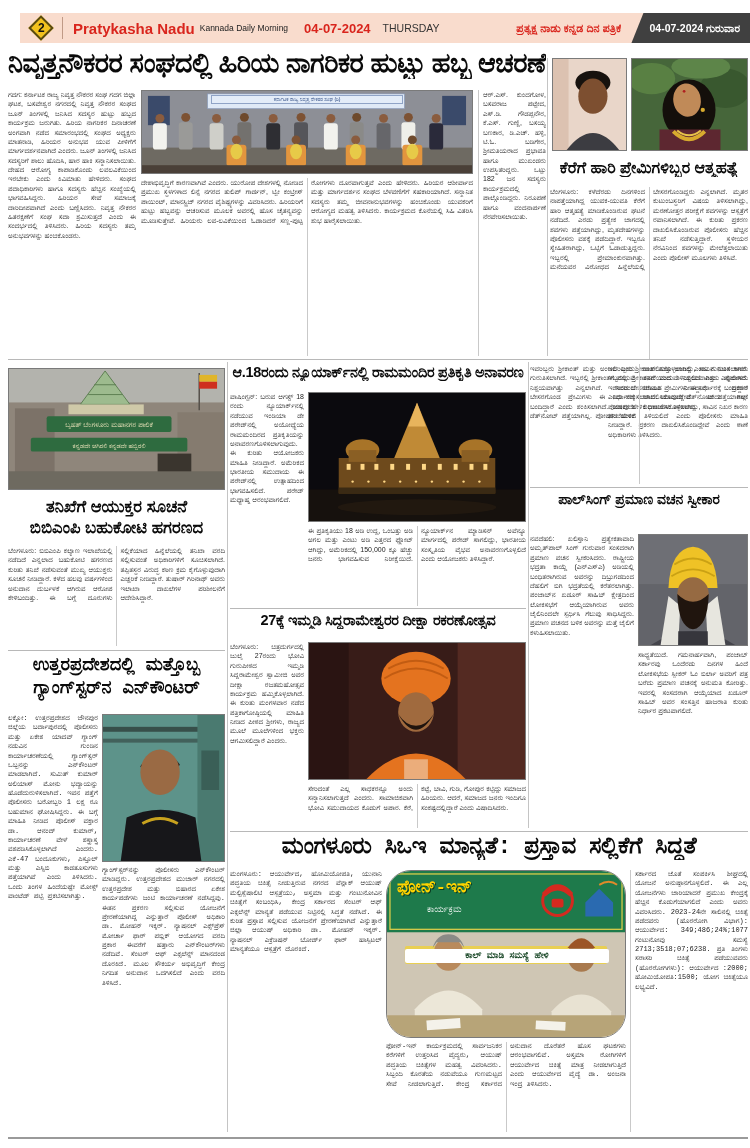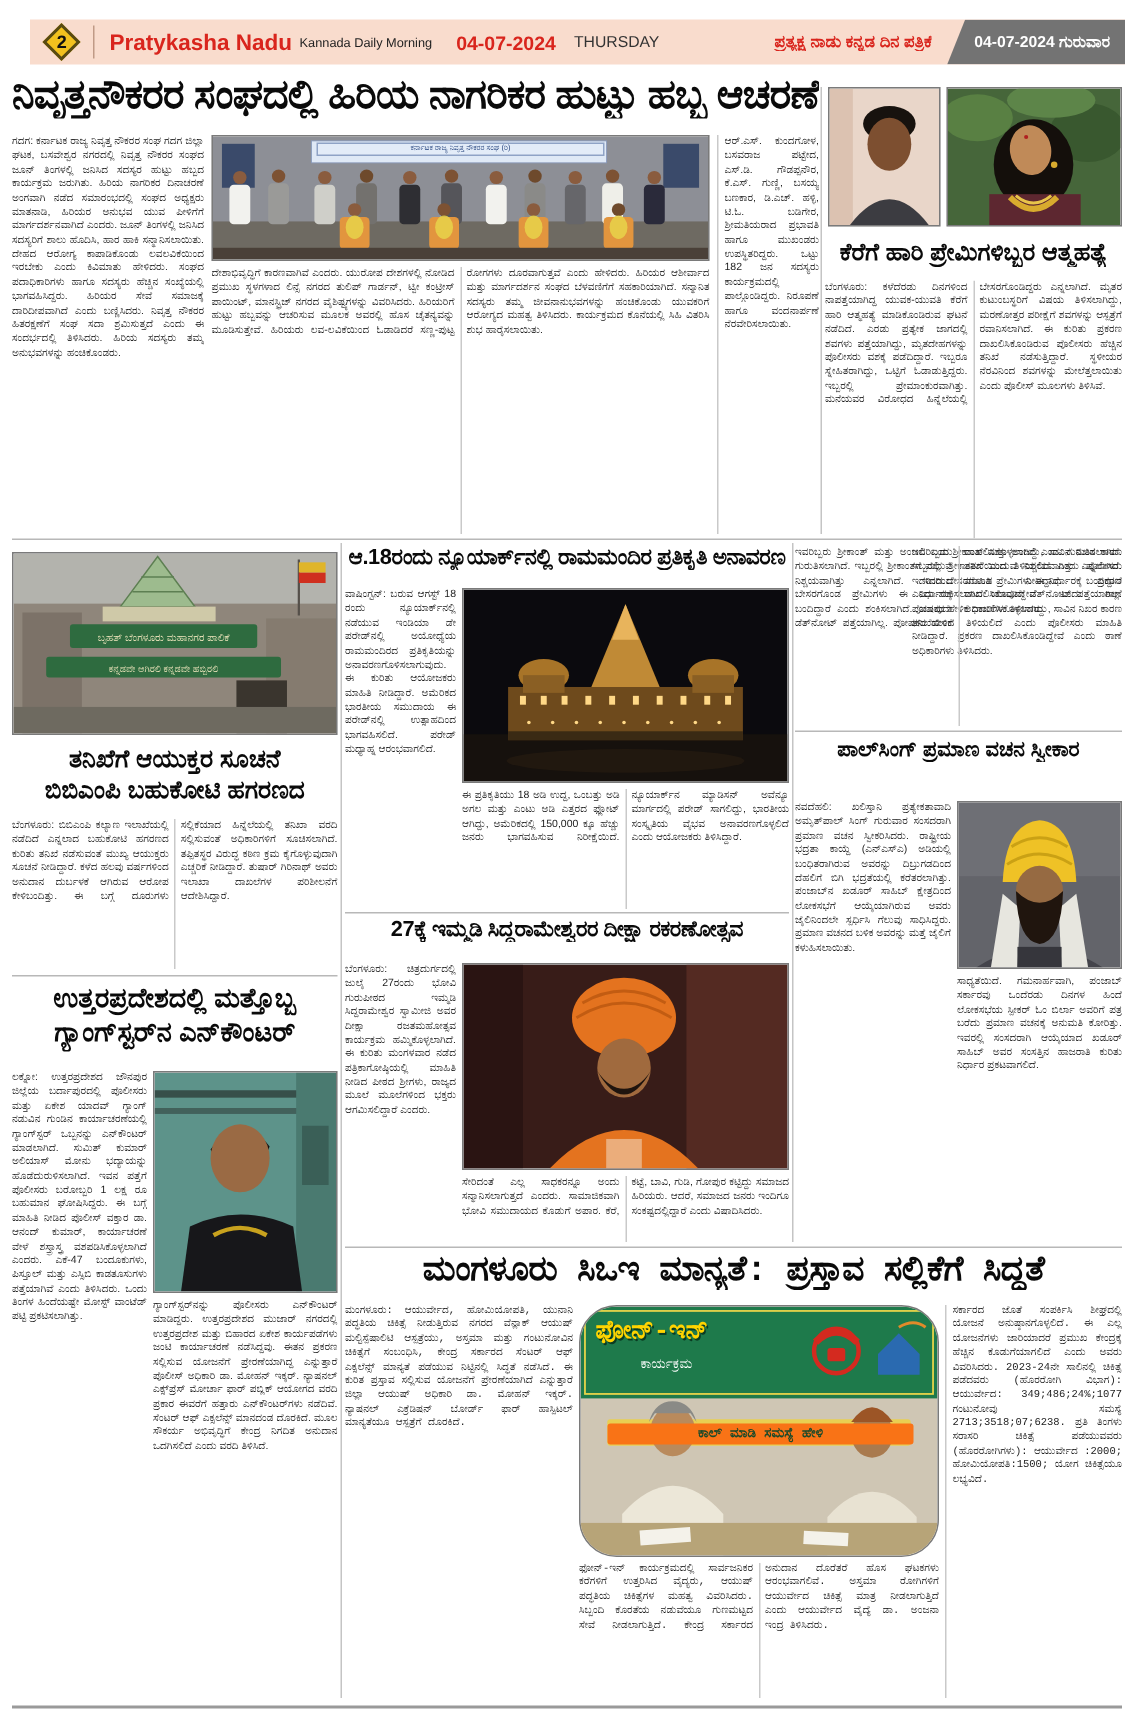--- a/index.html
+++ b/index.html
@@ -16,26 +16,26 @@
 
 .header-bar{background:#f9dccd;display:flex;align-items:center;padding-left:6px}
 .diamond{width:18px;height:18px;background:#f2c11e;border:2px solid #584a12;transform:rotate(45deg);display:flex;align-items:center;justify-content:center;margin:0 12px 0 6px;flex:none}
 .diamond span{transform:rotate(-45deg);font-weight:bold;font-size:12px;color:#111}
 .mh-divider{width:1px;height:22px;background:#c09a86;margin-right:10px;flex:none}
 .mh-title{color:#d9251d;font-weight:bold;font-size:15px;margin-right:5px;white-space:nowrap}
 .mh-sub{color:#222;font-size:8.5px;margin-right:16px;white-space:nowrap}
 .mh-date{color:#d9251d;font-weight:bold;font-size:13px;margin-right:12px;white-space:nowrap}
 .mh-day{color:#333;font-size:10.5px;margin-right:10px;white-space:nowrap}
 .mh-tagline{color:#d9251d;font-weight:bold;font-size:11px;flex:1;text-align:right;margin-right:10px;white-space:nowrap;overflow:hidden}
-.mh-datebox{background:#737373;color:#fff;font-weight:bold;font-size:10.5px;height:100%;display:flex;align-items:center;padding:0 10px 0 18px;clip-path:polygon(12px 0,100% 0,100% 100%,0 100%);flex:none;white-space:nowrap}
+.mh-datebox{background:#404040;color:#fff;font-weight:bold;font-size:10.5px;height:100%;display:flex;align-items:center;padding:0 10px 0 18px;clip-path:polygon(12px 0,100% 0,100% 100%,0 100%);flex:none;white-space:nowrap}
 
 .ph-banner{position:absolute;left:21%;top:4px;width:58%;background:#e3ecf8;border:1px solid #8fa3c6;color:#1d3c78;font-size:5px;text-align:center;line-height:1.3;overflow:hidden;white-space:nowrap}
 .pi-title{position:absolute;left:10px;top:6px;color:#ffd400;font-weight:bold;font-size:17px;text-shadow:1px 1px 0 #0a3b22;white-space:nowrap}
 .pi-sub{position:absolute;left:40px;top:34px;color:#fff;font-size:9px;white-space:nowrap}
-.pi-strip{position:absolute;left:18px;top:78px;width:204px;background:#f97316;color:#1c4a2a;font-weight:bold;font-size:9px;text-align:center;padding:2px 0;white-space:nowrap;overflow:hidden;border-radius:2px}
+.pi-strip{position:absolute;left:18px;top:78px;width:204px;background:#ffffff;color:#1c4a2a;font-weight:bold;font-size:9px;text-align:center;padding:2px 0;white-space:nowrap;overflow:hidden;border-radius:2px}
 </style>
 </head>
 <body>
 
 <header class="abs header-bar" style="left:20px;top:13px;width:730px;height:30px;">
   <div class="diamond">
     <span>2</span>
   </div>
   <div class="mh-divider"></div>
   <span class="mh-title">Pratykasha Nadu</span>
@@ -267,21 +267,21 @@
       <ellipse cx="55" cy="60" rx="16" ry="17" fill="#966a42"></ellipse>
       <path d="M39,60 Q40,94 55,96 Q70,94 71,60 Q63,68 55,68 Q47,68 39,60 Z" fill="#20150e"></path>
       <rect x="40" y="98" width="30" height="14" fill="#36363c"></rect>
     </svg>
   </div>
   <div class="abs" style="left:108px;top:160px;width:110px;height:178px;">
     <p class="bt">ಸಾಧ್ಯತೆಯಿದೆ. ಗಮನಾರ್ಹವಾಗಿ, ಪಂಜಾಬ್ ಸರ್ಕಾರವು ಒಂದೆರಡು ದಿನಗಳ ಹಿಂದೆ ಲೋಕಸಭೆಯ ಸ್ಪೀಕರ್ ಓಂ ಬಿರ್ಲಾ ಅವರಿಗೆ ಪತ್ರ ಬರೆದು ಪ್ರಮಾಣ ವಚನಕ್ಕೆ ಅನುಮತಿ ಕೋರಿತ್ತು. ಇವರಲ್ಲಿ ಸಂಸದರಾಗಿ ಆಯ್ಕೆಯಾದ ಖಡೂರ್ ಸಾಹಿಬ್ ಅವರ ಸಂಸತ್ತಿನ ಹಾಜರಾತಿ ಕುರಿತು ನಿರ್ಧಾರ ಪ್ರಕಟವಾಗಲಿದೆ.</p>
   </div>
 </section>
 
-<section class="abs" style="left:8px;top:652px;width:217px;height:482px;">
+<section class="abs" style="left:8px;top:652px;width:217px;height:482px;font-family:Liberation Mono, monospace;">
   <h2 class="hl" style="position:absolute;left:0;top:2px;width:217px;font-size:18px;line-height:1.3;">
     <span class="nowrap" style="display:block;overflow:hidden;">ಉತ್ತರಪ್ರದೇಶದಲ್ಲಿ ಮತ್ತೊಬ್ಬ</span>
     <span class="nowrap" style="display:block;overflow:hidden;">ಗ್ಯಾಂಗ್‌ಸ್ಟರ್‌ನ ಎನ್‌ಕೌಂಟರ್</span>
   </h2>
   <div class="abs" style="left:0;top:62px;width:90px;height:418px;">
     <p class="bt">ಲಕ್ನೋ: ಉತ್ತರಪ್ರದೇಶದ ಜೌನಪುರ ಜಿಲ್ಲೆಯ ಬರ್ದಾಪುರದಲ್ಲಿ ಪೊಲೀಸರು ಮತ್ತು ಏಕೇಶ ಯಾದವ್ ಗ್ಯಾಂಗ್ ನಡುವಿನ ಗುಂಡಿನ ಕಾರ್ಯಾಚರಣೆಯಲ್ಲಿ ಗ್ಯಾಂಗ್‌ಸ್ಟರ್ ಒಬ್ಬನನ್ನು ಎನ್‌ಕೌಂಟರ್ ಮಾಡಲಾಗಿದೆ. ಸುಮಿತ್ ಕುಮಾರ್ ಅಲಿಯಾಸ್ ಮೋನು ಭದ್ಯಾಯನ್ನು ಹೊಡೆದುರುಳಿಸಲಾಗಿದೆ. ಇವನ ಪತ್ತೆಗೆ ಪೊಲೀಸರು ಬರೋಬ್ಬರಿ 1 ಲಕ್ಷ ರೂ ಬಹುಮಾನ ಘೋಷಿಸಿದ್ದರು. ಈ ಬಗ್ಗೆ ಮಾಹಿತಿ ನೀಡಿದ ಪೊಲೀಸ್ ವಕ್ತಾರ ಡಾ. ಆನಂದ್ ಕುಮಾರ್, ಕಾರ್ಯಾಚರಣೆ ವೇಳೆ ಶಸ್ತ್ರಾಸ್ತ್ರ ವಶಪಡಿಸಿಕೊಳ್ಳಲಾಗಿದೆ ಎಂದರು. ಎಕೆ-47 ಬಂದೂಕುಗಳು, ಪಿಸ್ತೂಲ್ ಮತ್ತು ಎಸ್ಸಿಬಿ ಕಾಡತೂಸುಗಳು ಪತ್ತೆಯಾಗಿವೆ ಎಂದು ತಿಳಿಸಿದರು. ಒಂದು ತಿಂಗಳ ಹಿಂದೆಯಷ್ಟೇ ಮೋಸ್ಟ್ ವಾಂಟೆಡ್ ಪಟ್ಟಿ ಪ್ರಕಟಿಸಲಾಗಿತ್ತು.</p>
   </div>
   <div class="abs photo" style="left:94px;top:62px;width:123px;height:148px;">
     <svg viewBox="0 0 123 148" preserveAspectRatio="none">
       <rect width="123" height="148" fill="#5d938a"></rect>

